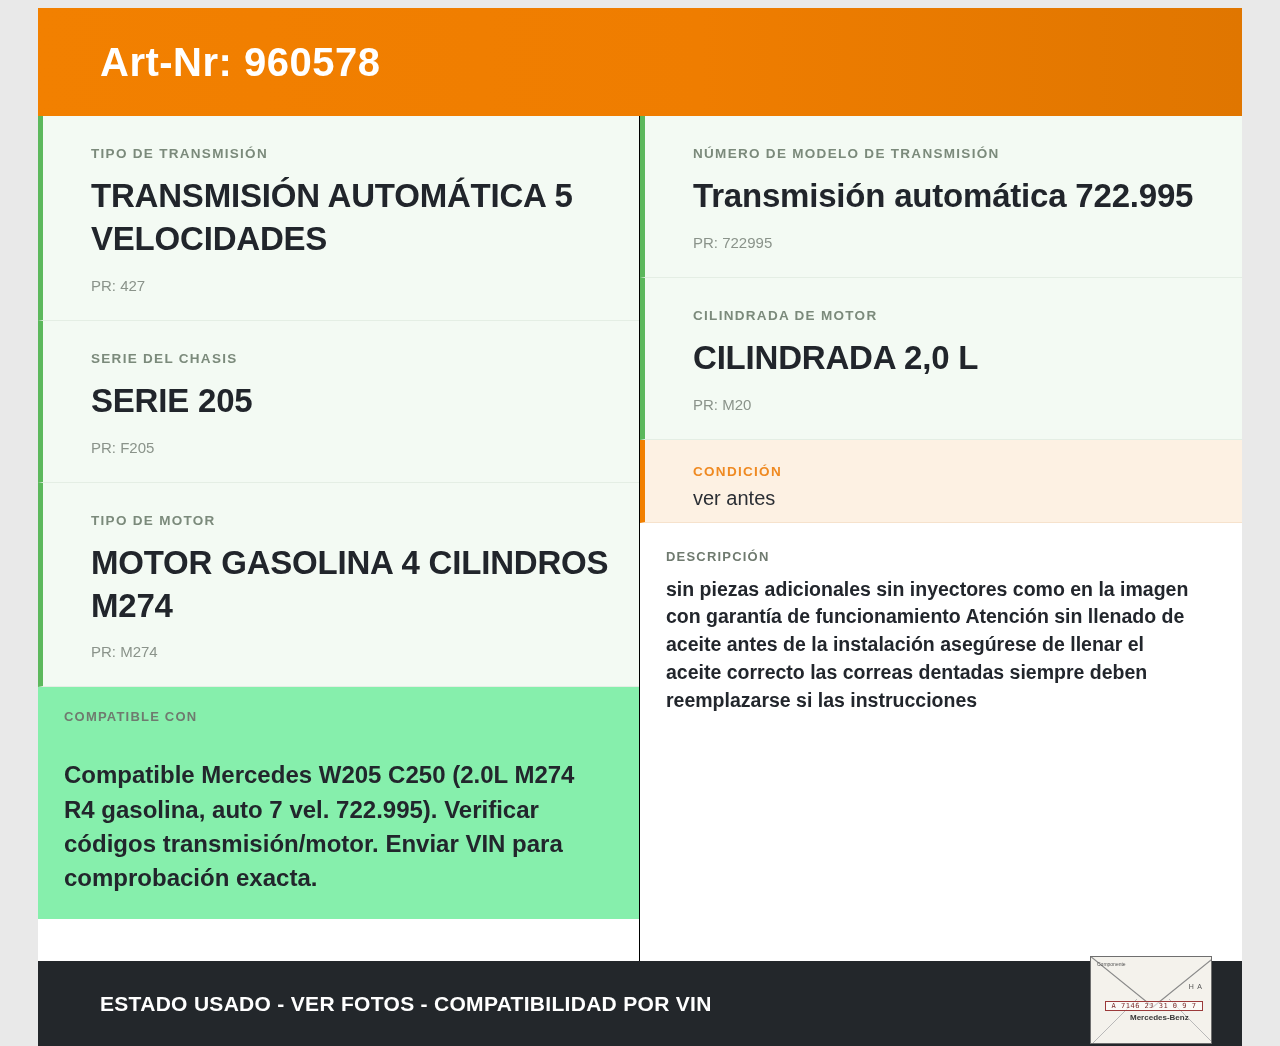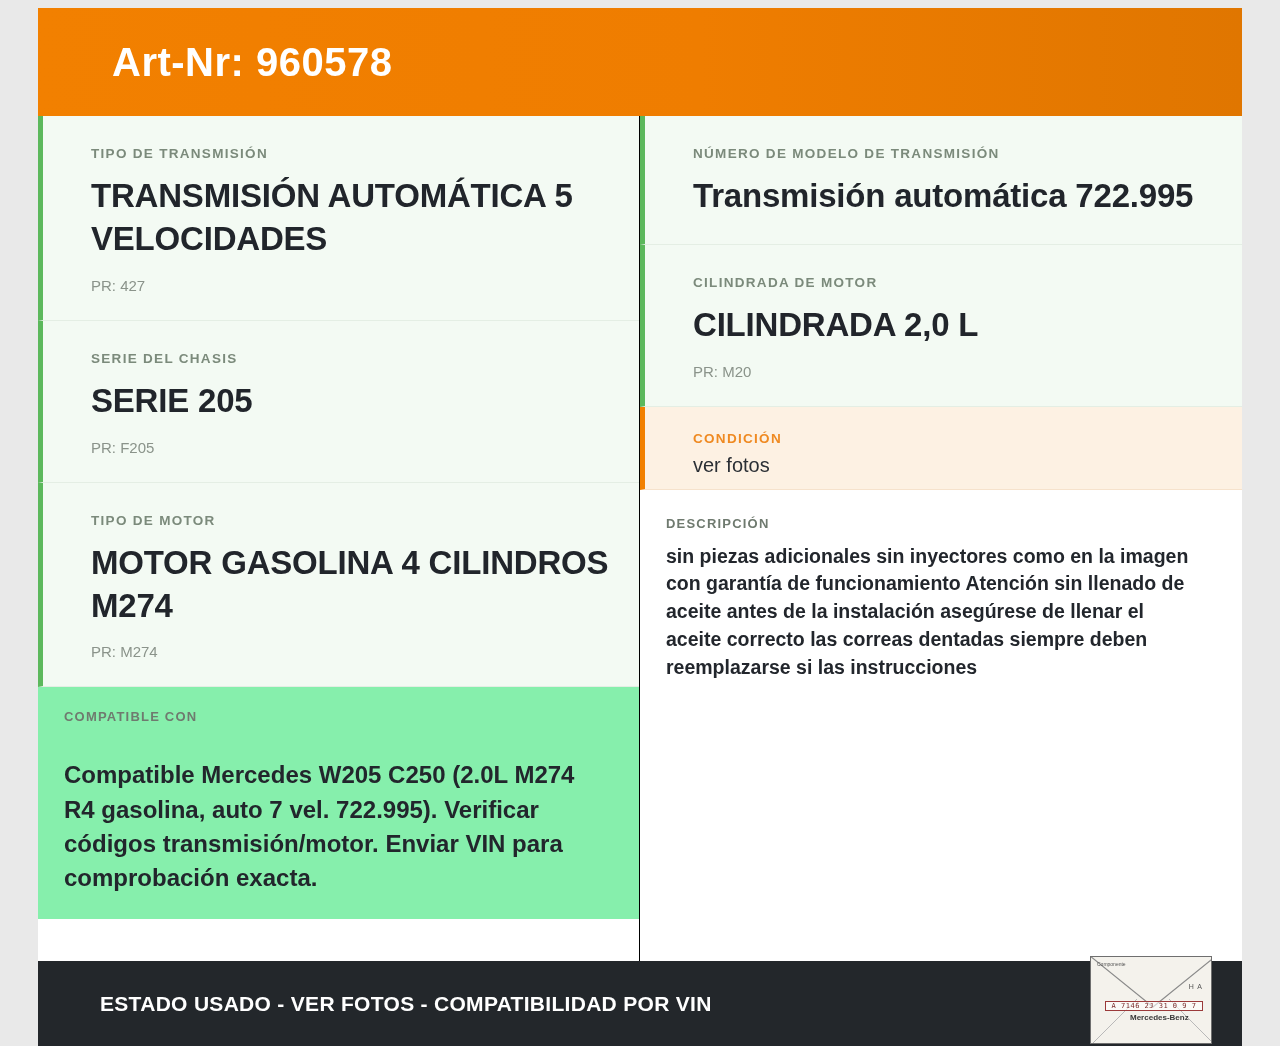--- a/index.html
+++ b/index.html
@@ -30,21 +30,20 @@
     display: flex;
     align-items: center;
     padding-left: 62px;
     box-sizing: border-box;
   }
   .header-title {
     color: #ffffff;
     font-size: 40px;
     font-weight: bold;
     letter-spacing: 0.5px;
-    margin-left: 12px;
   }
   
   .body {
     display: flex;
     height: 845px;
     box-sizing: border-box;
   }
   .col {
     width: 602px;
     box-sizing: border-box;
@@ -247,31 +246,32 @@
           <div class="compat-text">Compatible Mercedes W205 C250 (2.0L M274 R4 gasolina, auto 7 vel. 722.995). Verificar códigos transmisión/motor. Enviar VIN para comprobación exacta.</div>
         </div>
 
       </div>
 
       <div class="col col-right">
 
         <div class="spec">
           <div class="spec-label">NÚMERO DE MODELO DE TRANSMISIÓN</div>
           <div class="spec-value mixed">Transmisión automática 722.995</div>
+          <div class="spec-sub">PR: 722995</div>
         </div>
 
         <div class="spec">
           <div class="spec-label">CILINDRADA DE MOTOR</div>
           <div class="spec-value">CILINDRADA 2,0 L</div>
           <div class="spec-sub">PR: M20</div>
         </div>
 
         <div class="spec cond">
           <div class="spec-label">CONDICIÓN</div>
-          <div class="cond-value">ver fotos</div>
+          <div class="cond-value">ver antes</div>
         </div>
 
         <div class="desc">
           <div class="desc-label">DESCRIPCIÓN</div>
           <div class="desc-text">sin piezas adicionales sin inyectores como en la imagen con garantía de funcionamiento Atención sin llenado de aceite antes de la instalación asegúrese de llenar el aceite correcto las correas dentadas siempre deben reemplazarse si las instrucciones</div>
         </div>
 
       </div>
     </div>
 

